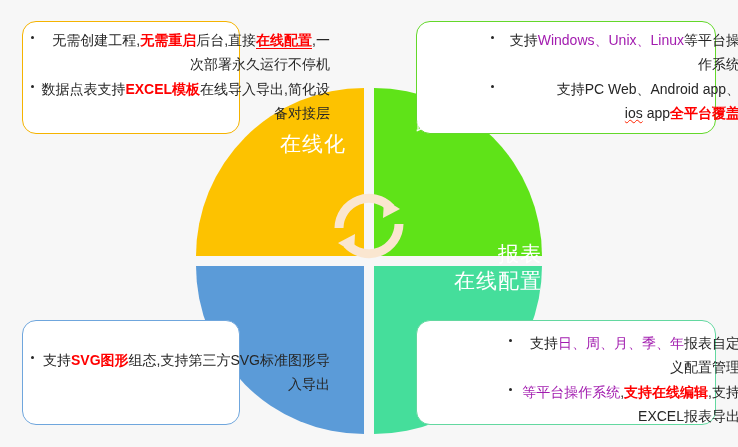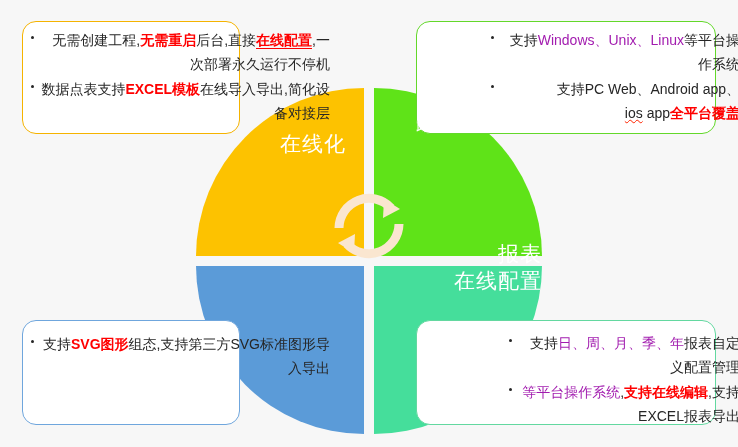--- a/index.html
+++ b/index.html
@@ -79,21 +79,21 @@
   .box-inner{
     position:absolute;
     z-index:6;
     font-size:14px;
     line-height:24px;
     color:#262626;
     text-align:right;
   }
   .bi-tl{left:30px;top:28px;width:300px;}
   .bi-tr{left:490px;top:28px;width:250px;}
-  .bi-bl{left:30px;top:332px;width:300px;}
+  .bi-bl{left:30px;top:348px;width:300px;}
   .bi-br{left:508px;top:331px;width:232px;}
 
   ul.pts{margin:0;padding:0;list-style:none;}
   ul.pts li{
     position:relative;
     padding-left:11px;
     margin:0 0 1px 0;
   }
   ul.pts li:before{
     content:"";

